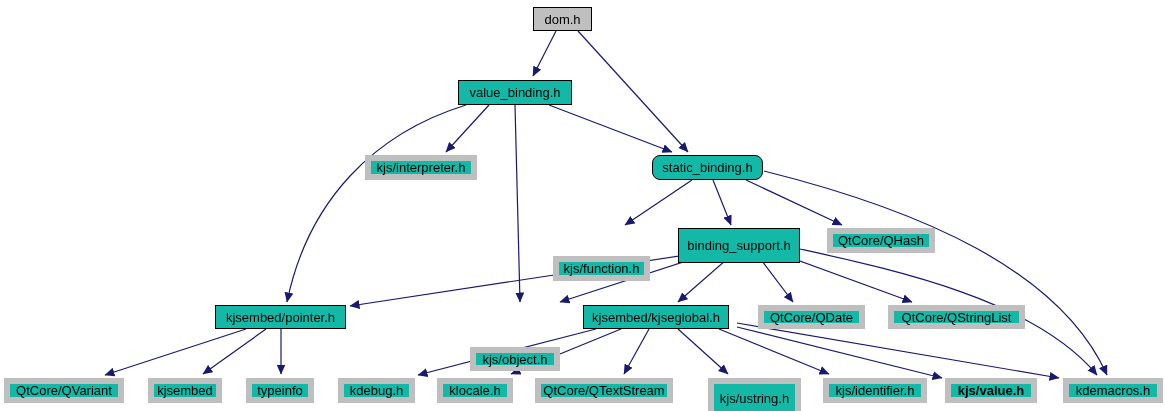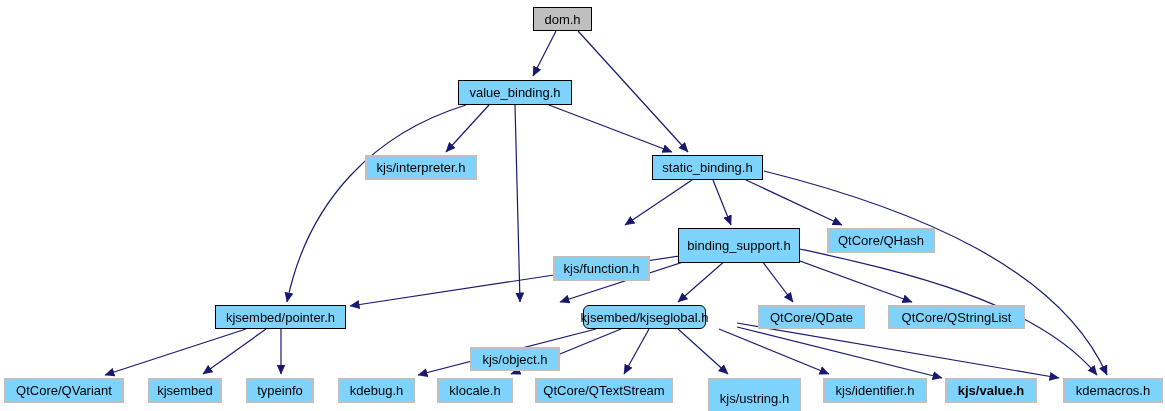--- a/index.html
+++ b/index.html
@@ -20,27 +20,27 @@
     left: 0; top: 0;
     width: 1165px;
     height: 411px;
   }
   .node {
     position: absolute;
     display: flex;
     align-items: center;
     justify-content: center;
     box-sizing: border-box;
-    background: #7dd3fc;
+    background: #14b8a6;
     color: #000000;
     font-size: 13px;
     line-height: 1;
     white-space: nowrap;
   }
-  .node.plain    { border: 2px solid #6d28d9; }
+  .node.plain    { border: 6px solid #6d28d9; }
   .node.linked   { border: 1.5px solid #000000; }
   .node.selected { border: 1.5px solid #000000; background: #bfbfbf; }
 </style>
 </head>
 <body>
 
 <div class="stage" style="background: rgb(255, 255, 255);">
   <svg class="edge-layer" width="1165" height="411" viewBox="0 0 1165 411" xmlns="http://www.w3.org/2000/svg">
     <defs>
       <marker id="arrowhead" markerUnits="userSpaceOnUse" markerWidth="11" markerHeight="9" refX="9.5" refY="4.5" orient="auto">
@@ -73,27 +73,27 @@
         <path d="M678,329 L728,374" fill="none" stroke="#191970" stroke-width="1.2" marker-end="url(#arrowhead)"></path>
         <path d="M719,329 L829,374" fill="none" stroke="#191970" stroke-width="1.2" marker-end="url(#arrowhead)"></path>
         <path d="M737,327 L942,378" fill="none" stroke="#191970" stroke-width="1.2" marker-end="url(#arrowhead)"></path>
         <path d="M737,323 L1059,378" fill="none" stroke="#191970" stroke-width="1.2" marker-end="url(#arrowhead)"></path>
       </g>
   </svg>
   <div>
       <div class="node selected" style="left: 533px; top: 7px; width: 59px; height: 24px; background: rgb(191, 191, 191);">dom.h</div>
       <div class="node linked" style="left: 458px; top: 80px; width: 114px; height: 25px; border-color: rgb(0, 0, 0);">value_binding.h</div>
       <div class="node plain" style="left: 365px; top: 155px; width: 112px; height: 25px; border-color: rgb(191, 191, 191);">kjs/interpreter.h</div>
-      <div class="node linked" style="left: 652px; top: 155px; width: 111px; height: 25px; border-color: rgb(0, 0, 0);">static_binding.h</div>
+      <div class="node linked" style="left: 652px; top: 155px; width: 111px; height: 25px; border-color: rgb(0, 0, 0); border-radius: 8px;">static_binding.h</div>
       <div class="node plain" style="left: 553px; top: 228px; width: 97px; height: 25px; border-color: rgb(191, 191, 191); margin-top: 28px;">kjs/function.h</div>
       <div class="node linked" style="left: 678px; top: 228px; width: 122px; height: 35px; border-color: rgb(0, 0, 0);">binding_support.h</div>
       <div class="node plain" style="left: 827px; top: 228px; width: 108px; height: 25px; border-color: rgb(191, 191, 191);">QtCore/QHash</div>
       <div class="node linked" style="left: 215px; top: 305px; width: 131px; height: 24px; border-color: rgb(0, 0, 0);">kjsembed/pointer.h</div>
       <div class="node plain" style="left: 470px; top: 305px; width: 90px; height: 24px; border-color: rgb(191, 191, 191); margin-top: 42px;">kjs/object.h</div>
-      <div class="node linked" style="left: 583px; top: 305px; width: 123px; height: 24px; border-color: rgb(0, 0, 0); border-radius: 6px;">kjsembed/kjseglobal.h</div>
+      <div class="node linked" style="left: 583px; top: 305px; width: 146px; height: 24px; border-color: rgb(0, 0, 0);">kjsembed/kjseglobal.h</div>
       <div class="node plain" style="left: 758px; top: 305px; width: 107px; height: 24px; border-color: rgb(191, 191, 191);">QtCore/QDate</div>
       <div class="node plain" style="left: 888px; top: 305px; width: 137px; height: 24px; border-color: rgb(191, 191, 191);">QtCore/QStringList</div>
       <div class="node plain" style="left: 4px; top: 378px; width: 120px; height: 25px; border-color: rgb(191, 191, 191);">QtCore/QVariant</div>
       <div class="node plain" style="left: 148px; top: 378px; width: 74px; height: 25px; border-color: rgb(191, 191, 191);">kjsembed</div>
       <div class="node plain" style="left: 246px; top: 378px; width: 68px; height: 25px; border-color: rgb(191, 191, 191);">typeinfo</div>
       <div class="node plain" style="left: 338px; top: 378px; width: 77px; height: 25px; border-color: rgb(191, 191, 191);">kdebug.h</div>
       <div class="node plain" style="left: 437px; top: 378px; width: 76px; height: 25px; border-color: rgb(191, 191, 191);">klocale.h</div>
       <div class="node plain" style="left: 535px; top: 378px; width: 138px; height: 25px; border-color: rgb(191, 191, 191);">QtCore/QTextStream</div>
       <div class="node plain" style="left: 708px; top: 378px; width: 93px; height: 41px; border-color: rgb(191, 191, 191);">kjs/ustring.h</div>
       <div class="node plain" style="left: 823px; top: 378px; width: 104px; height: 25px; border-color: rgb(191, 191, 191);">kjs/identifier.h</div>

